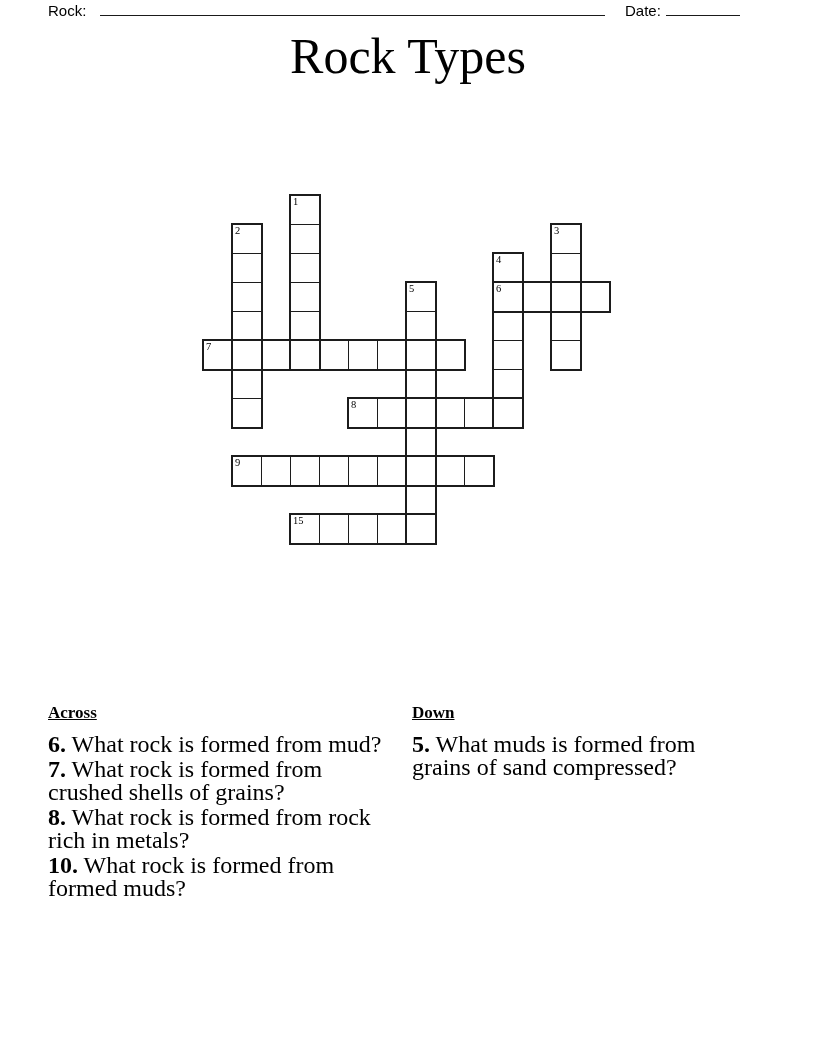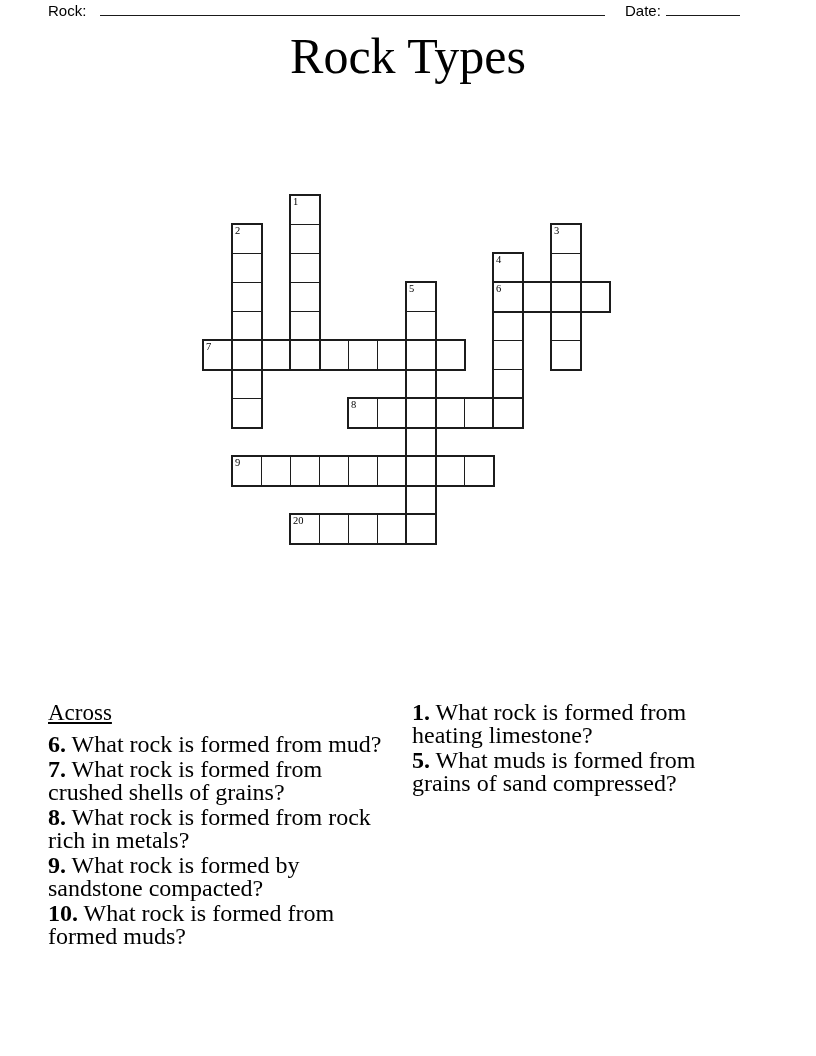--- a/index.html
+++ b/index.html
@@ -49,21 +49,21 @@
   .cellnum{
     position:absolute;top:0;left:2px;
     font-size:10.5px;line-height:11px;
     font-family:"Liberation Serif","DejaVu Serif",serif;
   }
   
   .clue-col{position:absolute;top:701px;}
   #across-col{left:48px;width:334px;}
   #down-col{left:412px;width:332px;}
   .clue-heading{
-    font-size:23px;line-height:23px;font-weight:normal;
+    font-size:17px;line-height:23px;font-weight:bold;
     text-decoration:underline;
     margin:0 0 9px 0;
   }
   .clue{
     font-size:24px;line-height:23px;
     margin:0 0 2px 0;
   }
   .clue b{font-weight:bold;}
 </style>
 </head>
@@ -171,36 +171,35 @@
         <div class="cell divr" style="left: 58px; top: 0px;"></div>
         <div class="cell divr" style="left: 87px; top: 0px;"></div>
         <div class="cell divr" style="left: 116px; top: 0px;"></div>
         <div class="cell divr" style="left: 145px; top: 0px;"></div>
         <div class="cell divr" style="left: 174px; top: 0px;"></div>
         <div class="cell divr" style="left: 203px; top: 0px;"></div>
         <div class="cell" style="left: 232px; top: 0px;"></div>
       </div>
       <div class="word" style="left: 289px; top: 513px; width: 144px; height: 28px;">
         <div class="cell divr" style="left: 0px; top: 0px;">
-          <span class="cellnum">20</span>
+          <span class="cellnum">15</span>
         </div>
         <div class="cell divr" style="left: 29px; top: 0px;"></div>
         <div class="cell divr" style="left: 58px; top: 0px;"></div>
         <div class="cell divr" style="left: 87px; top: 0px;"></div>
         <div class="cell" style="left: 116px; top: 0px;"></div>
       </div>
     </div>
 
   <div class="clue-col" id="across-col">
     <p class="clue-heading">Across</p>
     <p class="clue"><b>6.</b> <span>What rock is formed from mud?</span></p>
     <p class="clue"><b>7.</b> <span>What rock is formed from crushed shells of grains?</span></p>
     <p class="clue"><b>8.</b> <span>What rock is formed from rock rich in metals?</span></p>
-    <p class="clue"><b>9.</b> <span>What rock is formed by sandstone compacted?</span></p>
     <p class="clue"><b>10.</b> <span>What rock is formed from formed muds?</span></p>
   </div>
 
   <div class="clue-col" id="down-col">
-    <p class="clue"><b>1.</b> <span>What rock is formed from heating limestone?</span></p>
+    <p class="clue-heading">Down</p>
     <p class="clue"><b>5.</b> <span>What muds is formed from grains of sand compressed?</span></p>
   </div>
 
 </div>
 
 </body></html>

